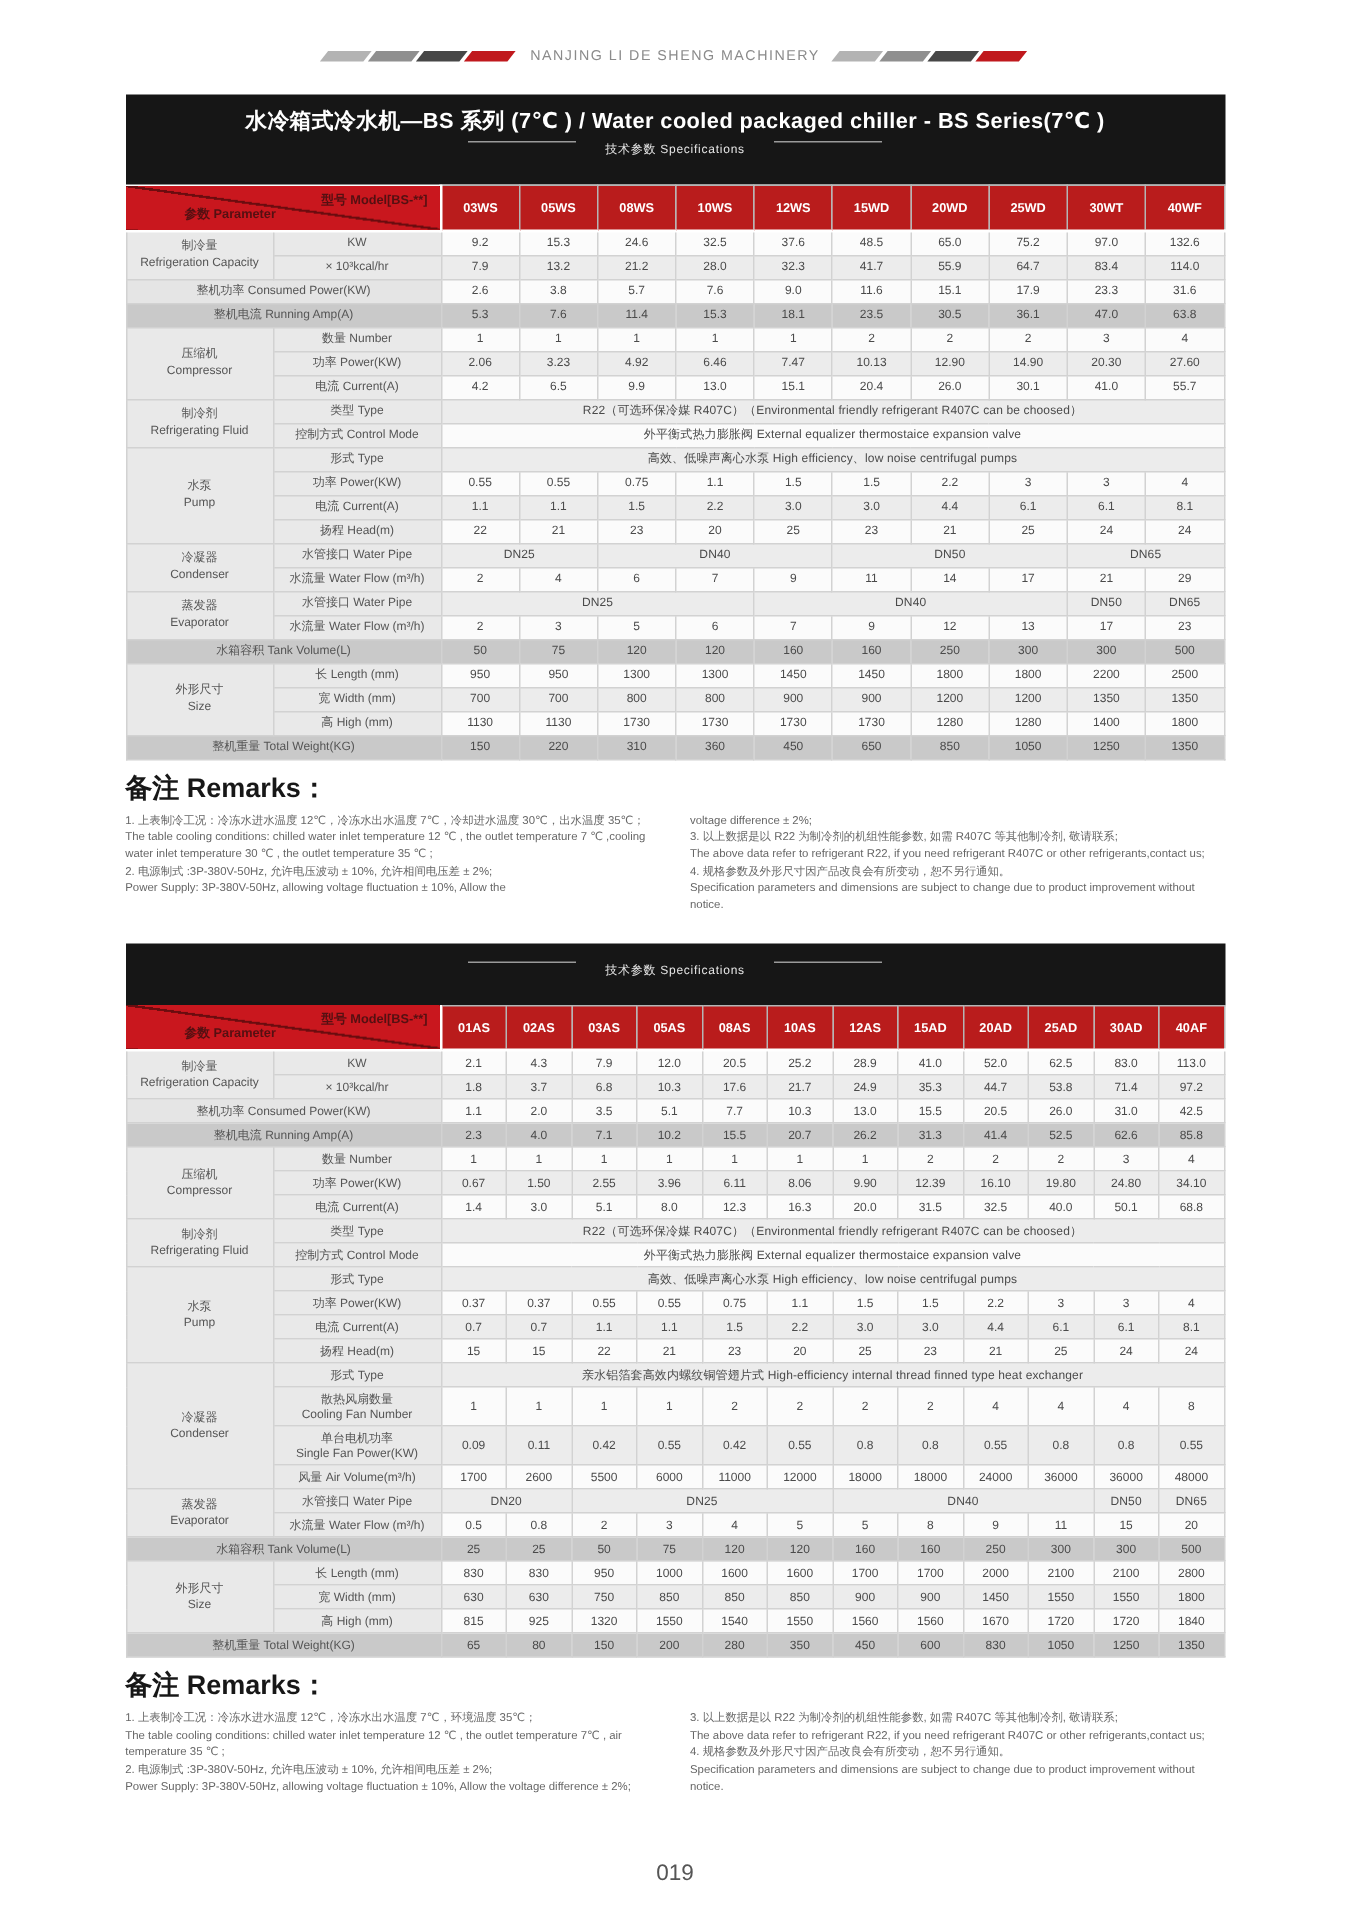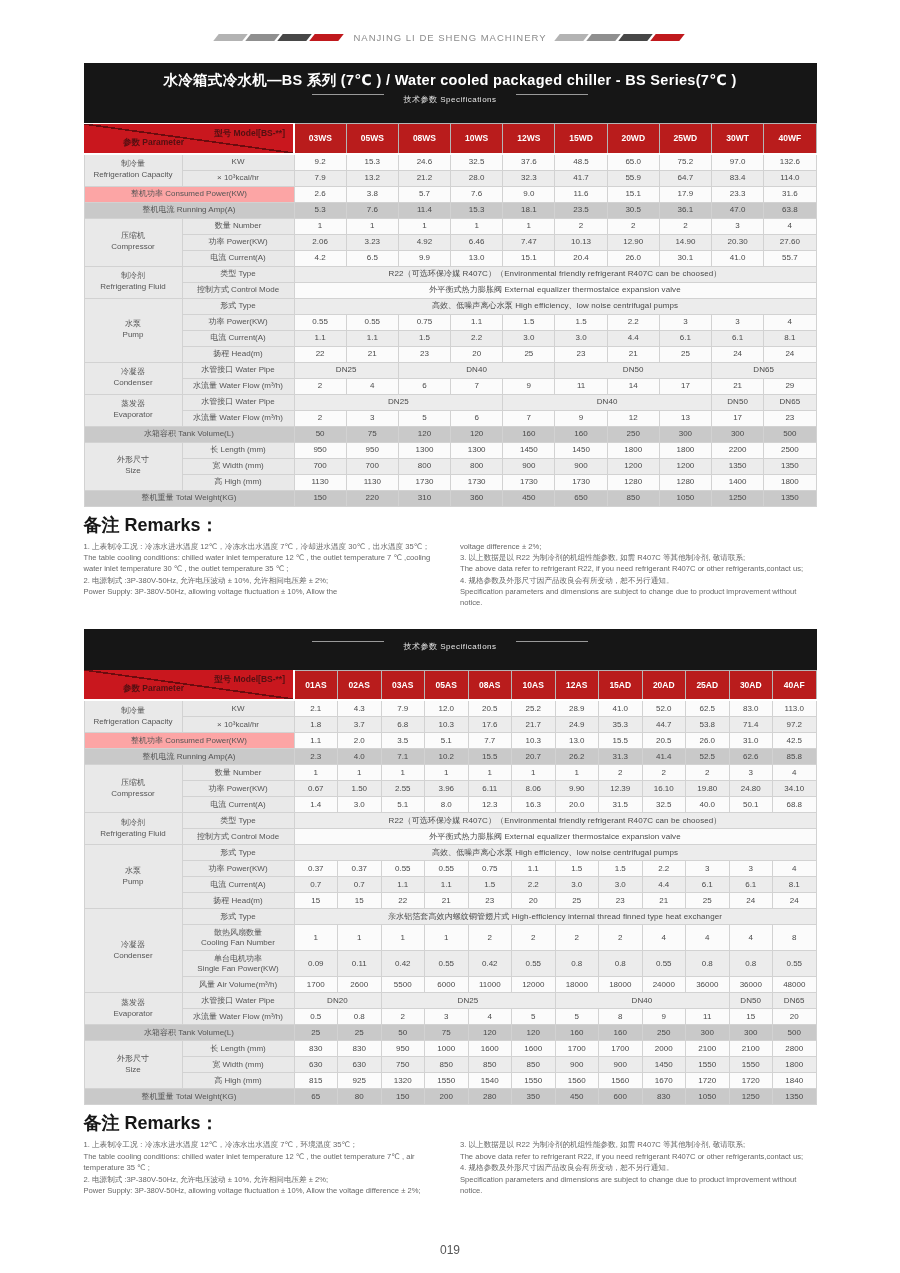--- a/index.html
+++ b/index.html
@@ -36,31 +36,31 @@
   th.corner .corner-param { position:absolute; left:10px; bottom:4px; font-size:8.5px; font-weight:bold; color:#541012;margin-left:29px; }
   th.corner .corner-model { position:absolute; right:8px; top:4px; font-size:8.5px; font-weight:bold; color:#541012; }
   tbody td {
     border:1px solid #d2d2d2; font-size:8px; color:#4a4a4a;
     text-align:center; padding:2.5px 1px; line-height:1.25;
   }
   td.lbl { background:#e9e9e9; white-space:pre-line; color:#555; }
   td.grp { line-height:1.35; }
   tr.shade-a td.val { background:#fbfbfb; }
   tr.shade-b td.val { background:#ececec; }
-  tr.shade-a td.full { background:#fca5a5; }
+  tr.shade-a td.full { background:#e5e5e5; }
   tr.shade-band td.val, tr.shade-band td.full { background:#c9c9c9; }
   td.merged { letter-spacing:0.1px; }
   
   .remarks { margin-top:6px; }
   .remarks-heading { font-size:18px; font-weight:bold; color:#171717; margin:4px 0 4px 0; }
   .remarks-cols { display:flex; gap:20px; }
   .remarks-col { flex:1; }
   .remarks-col p { margin:0; font-size:7.6px; color:#676767; line-height:1.5; }
   
-  .page-number { position:absolute; bottom:16px; left:0; right:0; text-align:center; font-size:12px; color:#555; }
+  .page-number { position:absolute; bottom:16px; left:0; right:0; text-align:center; font-size:15px; color:#555; }
 </style>
 </head>
 <body>
 
 <div class="brand-bar">
   <div class="stripe">
       <span class="seg" style="background: rgb(179, 179, 179);"></span>
       <span class="seg" style="background: rgb(143, 143, 143);"></span>
       <span class="seg" style="background: rgb(71, 71, 71);"></span>
       <span class="seg" style="background: rgb(192, 25, 29);"></span>

